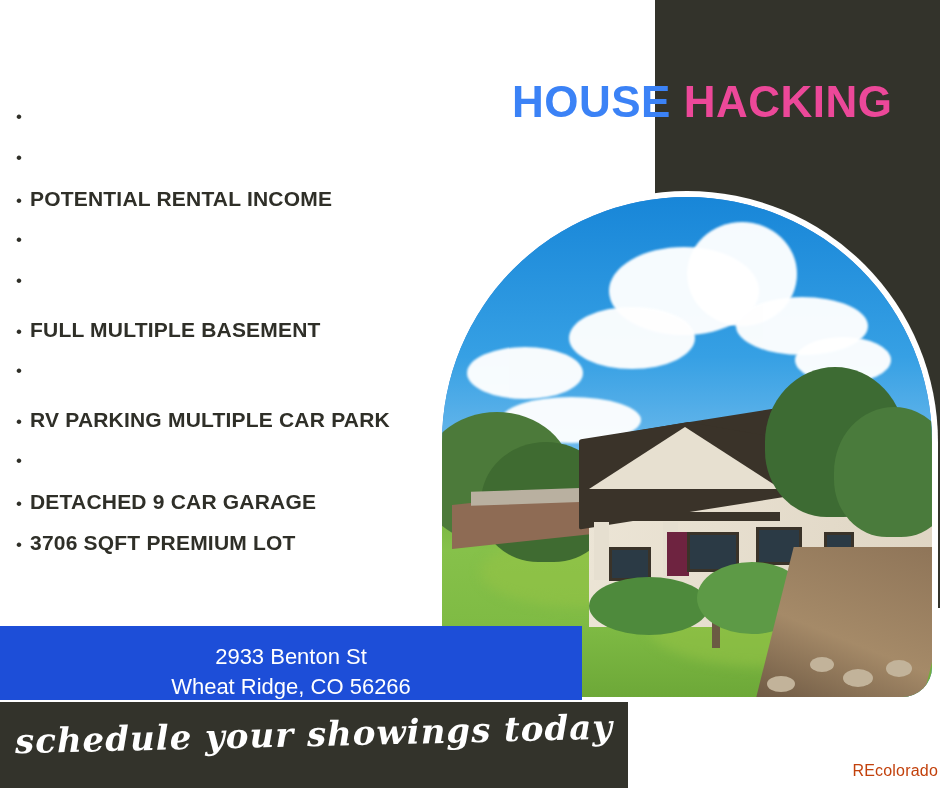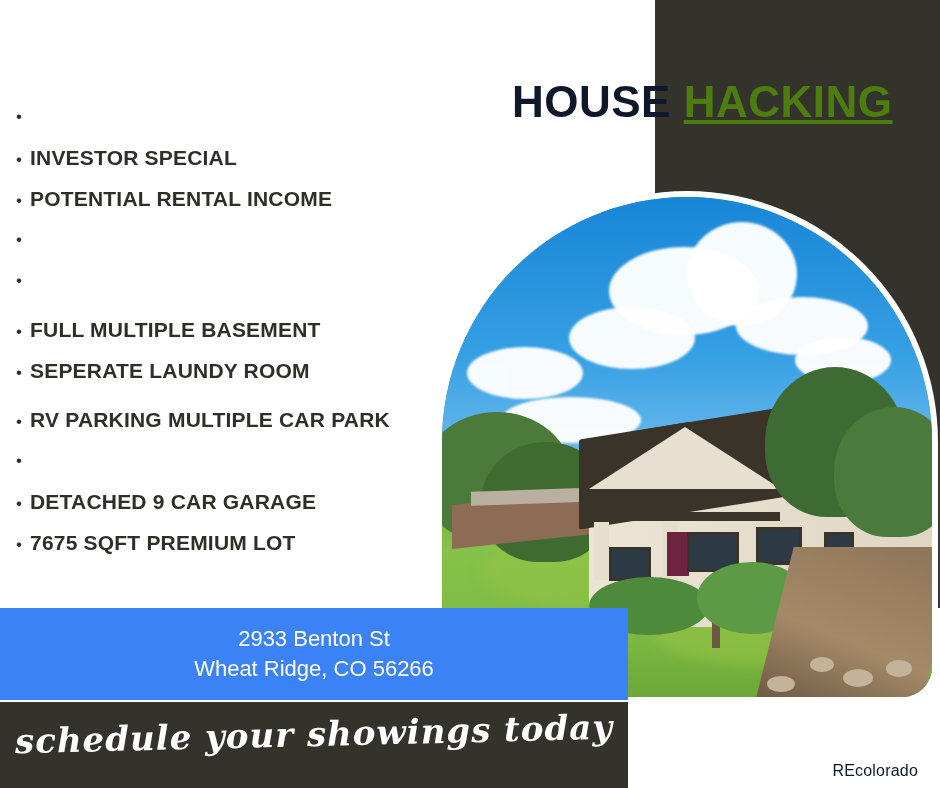--- a/index.html
+++ b/index.html
@@ -27,22 +27,22 @@
   .headline {
     position:absolute;
     left:512px; top:76px;
     width:420px; height:52px;
     white-space:nowrap;
     font-size:44px;
     font-weight:bold;
     letter-spacing:0.5px;
     line-height:52px;
   }
-  .headline .word-a { color:#0f172a; }
-  .headline .word-b { color:#4d7c0f;text-decoration:underline; }
+  .headline .word-a { color:#3b82f6; }
+  .headline .word-b { color:#ec4899; }
 
   
   .features {
     position:absolute;
     left:16px; top:96px;
     width:420px;
   }
   .feature-row {
     display:flex;
     align-items:baseline;
@@ -218,23 +218,23 @@
   }
   .stone {
     position:absolute;
     border-radius:50%;
     background:#c2b39a;
   }
 
   
   .address-band {
     position:absolute;
-    left:0; top:608px;
-    width:628px; height:92px;
-    background:#3b82f6;
+    left:0; top:626px;
+    width:582px; height:92px;
+    background:#1d4ed8;
   }
   .address-line {
     color:#ffffff;
     font-size:22px;
     text-align:center;
     line-height:30px;
     width:500px;
     margin:0 auto;
   }
   .address-band .l1 { padding-top:16px; }
@@ -264,22 +264,22 @@
     font-size:34px;
     font-weight:bold;
     letter-spacing:1px;
     transform:rotate(-1.4deg);
     white-space:nowrap;
   }
 
   
   .watermark {
     position:absolute;
-    right:22px; bottom:8px;
-    color:#0f172a;
+    right:2px; bottom:8px;
+    color:#c2410c;
     font-size:16px;
     letter-spacing:.2px;
   }
 </style>
 </head>
 <body>
 
 <div id="flyer">
 
   <div class="dark-panel"></div>
@@ -287,54 +287,52 @@
   <div class="headline">
     <span class="word-a">HOUSE</span><span class="word-a">&nbsp;</span><span class="word-b">HACKING</span>
   </div>
 
   <div class="features">
     <div class="feature-row">
       <span class="bullet-dot">•</span>
     </div>
     <div class="feature-row">
       <span class="bullet-dot">•</span>
-      <span class="feature-text">INVESTOR SPECIAL</span>
     </div>
     <div class="feature-row">
       <span class="bullet-dot">•</span>
       <span class="feature-text">POTENTIAL RENTAL INCOME</span>
     </div>
     <div class="feature-row">
       <span class="bullet-dot">•</span>
     </div>
     <div class="feature-row">
       <span class="bullet-dot">•</span>
     </div>
     <div class="feature-row gapped">
       <span class="bullet-dot">•</span>
       <span class="feature-text">FULL MULTIPLE BASEMENT</span>
     </div>
     <div class="feature-row">
       <span class="bullet-dot">•</span>
-      <span class="feature-text">SEPERATE LAUNDY ROOM</span>
     </div>
     <div class="feature-row gapped">
       <span class="bullet-dot">•</span>
       <span class="feature-text">RV PARKING MULTIPLE CAR PARK</span>
     </div>
     <div class="feature-row">
       <span class="bullet-dot">•</span>
     </div>
     <div class="feature-row">
       <span class="bullet-dot">•</span>
       <span class="feature-text">DETACHED 9 CAR GARAGE</span>
     </div>
     <div class="feature-row">
       <span class="bullet-dot">•</span>
-      <span class="feature-text">7675 SQFT PREMIUM  LOT</span>
+      <span class="feature-text">3706 SQFT PREMIUM  LOT</span>
     </div>
   </div>
 
   <div class="photo-frame">
     <div class="photo">
       <div class="sky"></div>
       <div class="cloud c1"></div>
       <div class="cloud c2"></div>
       <div class="cloud c3"></div>
       <div class="cloud c4"></div>

